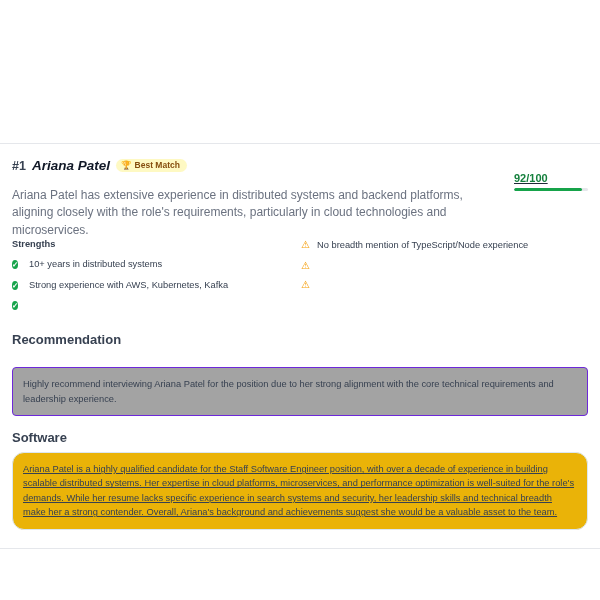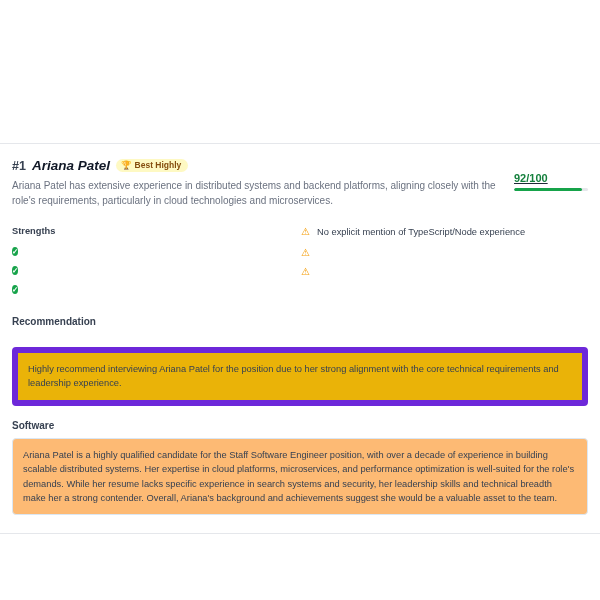--- a/index.html
+++ b/index.html
@@ -55,22 +55,22 @@
     background: #fef9c3;
     color: #854d0e;
     border-radius: 9px;
     padding: 2px 7px 2px 5px;
     font-size: 8.5px;
     font-weight: bold;
     line-height: 1;
   }
   .best-match .trophy { font-size: 8.5px; }
   .summary-line {
-    margin-top: 6px;
-    font-size: 10px;
+    margin-top: 14px;
+    font-size: 12px;
     line-height: 1.45;
     color: #6b7280;
     max-width: 500px;
   }
   .score-box {
     flex: 0 0 auto;
     width: 74px;
     text-align: left;
     padding-top: 14px;
     text-decoration: underline;
@@ -88,21 +88,20 @@
     border-radius: 2px;
     overflow: hidden;
   }
   .score-fill {
     height: 3px;
     background: #16a34a;
     border-radius: 2px;
   }
   .columns {
     display: flex;
-    margin-top: 18px;
     gap: 0;
   }
   .col { width: 50%; box-sizing: border-box; padding-right: 14px; }
   .col-head {
     font-size: 9.3px;
     font-weight: bold;
     color: #374151;
     margin-bottom: 9px;
   }
   .bullet {
@@ -132,87 +131,90 @@
     font-weight: bold;
   }
   .warn {
     color: #f59e0b;
     font-size: 10px;
     line-height: 11px;
     text-align: center;
   }
   .section { margin-top: 14px; }
   .section-head {
-    font-size: 10px;
+    font-size: 13px;
     font-weight: bold;
     color: #374151;
     margin-bottom: 7px;
   }
   .rec-box {
-    border: 6px solid #6d28d9;
+    border: 1px solid #6d28d9;
     border-radius: 4px;
+    background: #a3a3a3;
+    padding: 9px 10px;
+    font-size: 9.3px;
+    line-height: 1.55;
+    color: #374151;
+    margin-top: 20px;
+  }
+  .sum-box {
+    border: 1px solid #dbe7f3;
+    border-radius: 12px;
     background: #eab308;
     padding: 9px 10px;
     font-size: 9.3px;
     line-height: 1.55;
     color: #374151;
-    margin-top: 20px;
-  }
-  .sum-box {
-    border: 1px solid #dbe7f3;
-    border-radius: 4px;
-    background: #fdba74;
-    padding: 9px 10px;
-    font-size: 9.3px;
-    line-height: 1.55;
-    color: #374151;
+    text-decoration: underline;
   }
 </style>
 </head>
 <body>
 
 <div id="card">
 
   <div class="header-row">
     <div class="header-left">
       <div class="title-line">
         <span class="rank">#1</span>
         <span class="cand-name">Ariana Patel</span>
         <span class="best-match">
           <span class="trophy">🏆</span>
-          <span>Best Highly</span>
+          <span>Best Match</span>
         </span>
       </div>
       <div class="summary-line">Ariana Patel has extensive experience in distributed systems and backend platforms, aligning closely with the role's requirements, particularly in cloud technologies and microservices.</div>
     </div>
     <div class="score-box">
       <div class="score-value">92/100</div>
       <div class="score-bar">
         <div class="score-fill" id="score-fill" style="width: 92%; background: rgb(22, 163, 74);"></div>
       </div>
     </div>
   </div>
 
   <div class="columns">
     <div class="col">
       <div class="col-head">Strengths</div>
       <div class="bullet">
         <span class="ic"><span class="check-circle">✓</span></span>
+        <span>10+ years in distributed systems</span>
       </div>
       <div class="bullet">
         <span class="ic"><span class="check-circle">✓</span></span>
+        <span>Strong experience with AWS, Kubernetes, Kafka</span>
       </div>
       <div class="bullet">
         <span class="ic"><span class="check-circle">✓</span></span>
       </div>
     </div>
     <div class="col">
       <div class="bullet">
         <span class="ic warn">⚠</span>
-        <span>No explicit mention of TypeScript/Node experience</span>
+        <span>No breadth mention of TypeScript/Node experience</span>
       </div>
       <div class="bullet">
         <span class="ic warn">⚠</span>
       </div>
       <div class="bullet">
         <span class="ic warn">⚠</span>
       </div>
     </div>
   </div>
 

